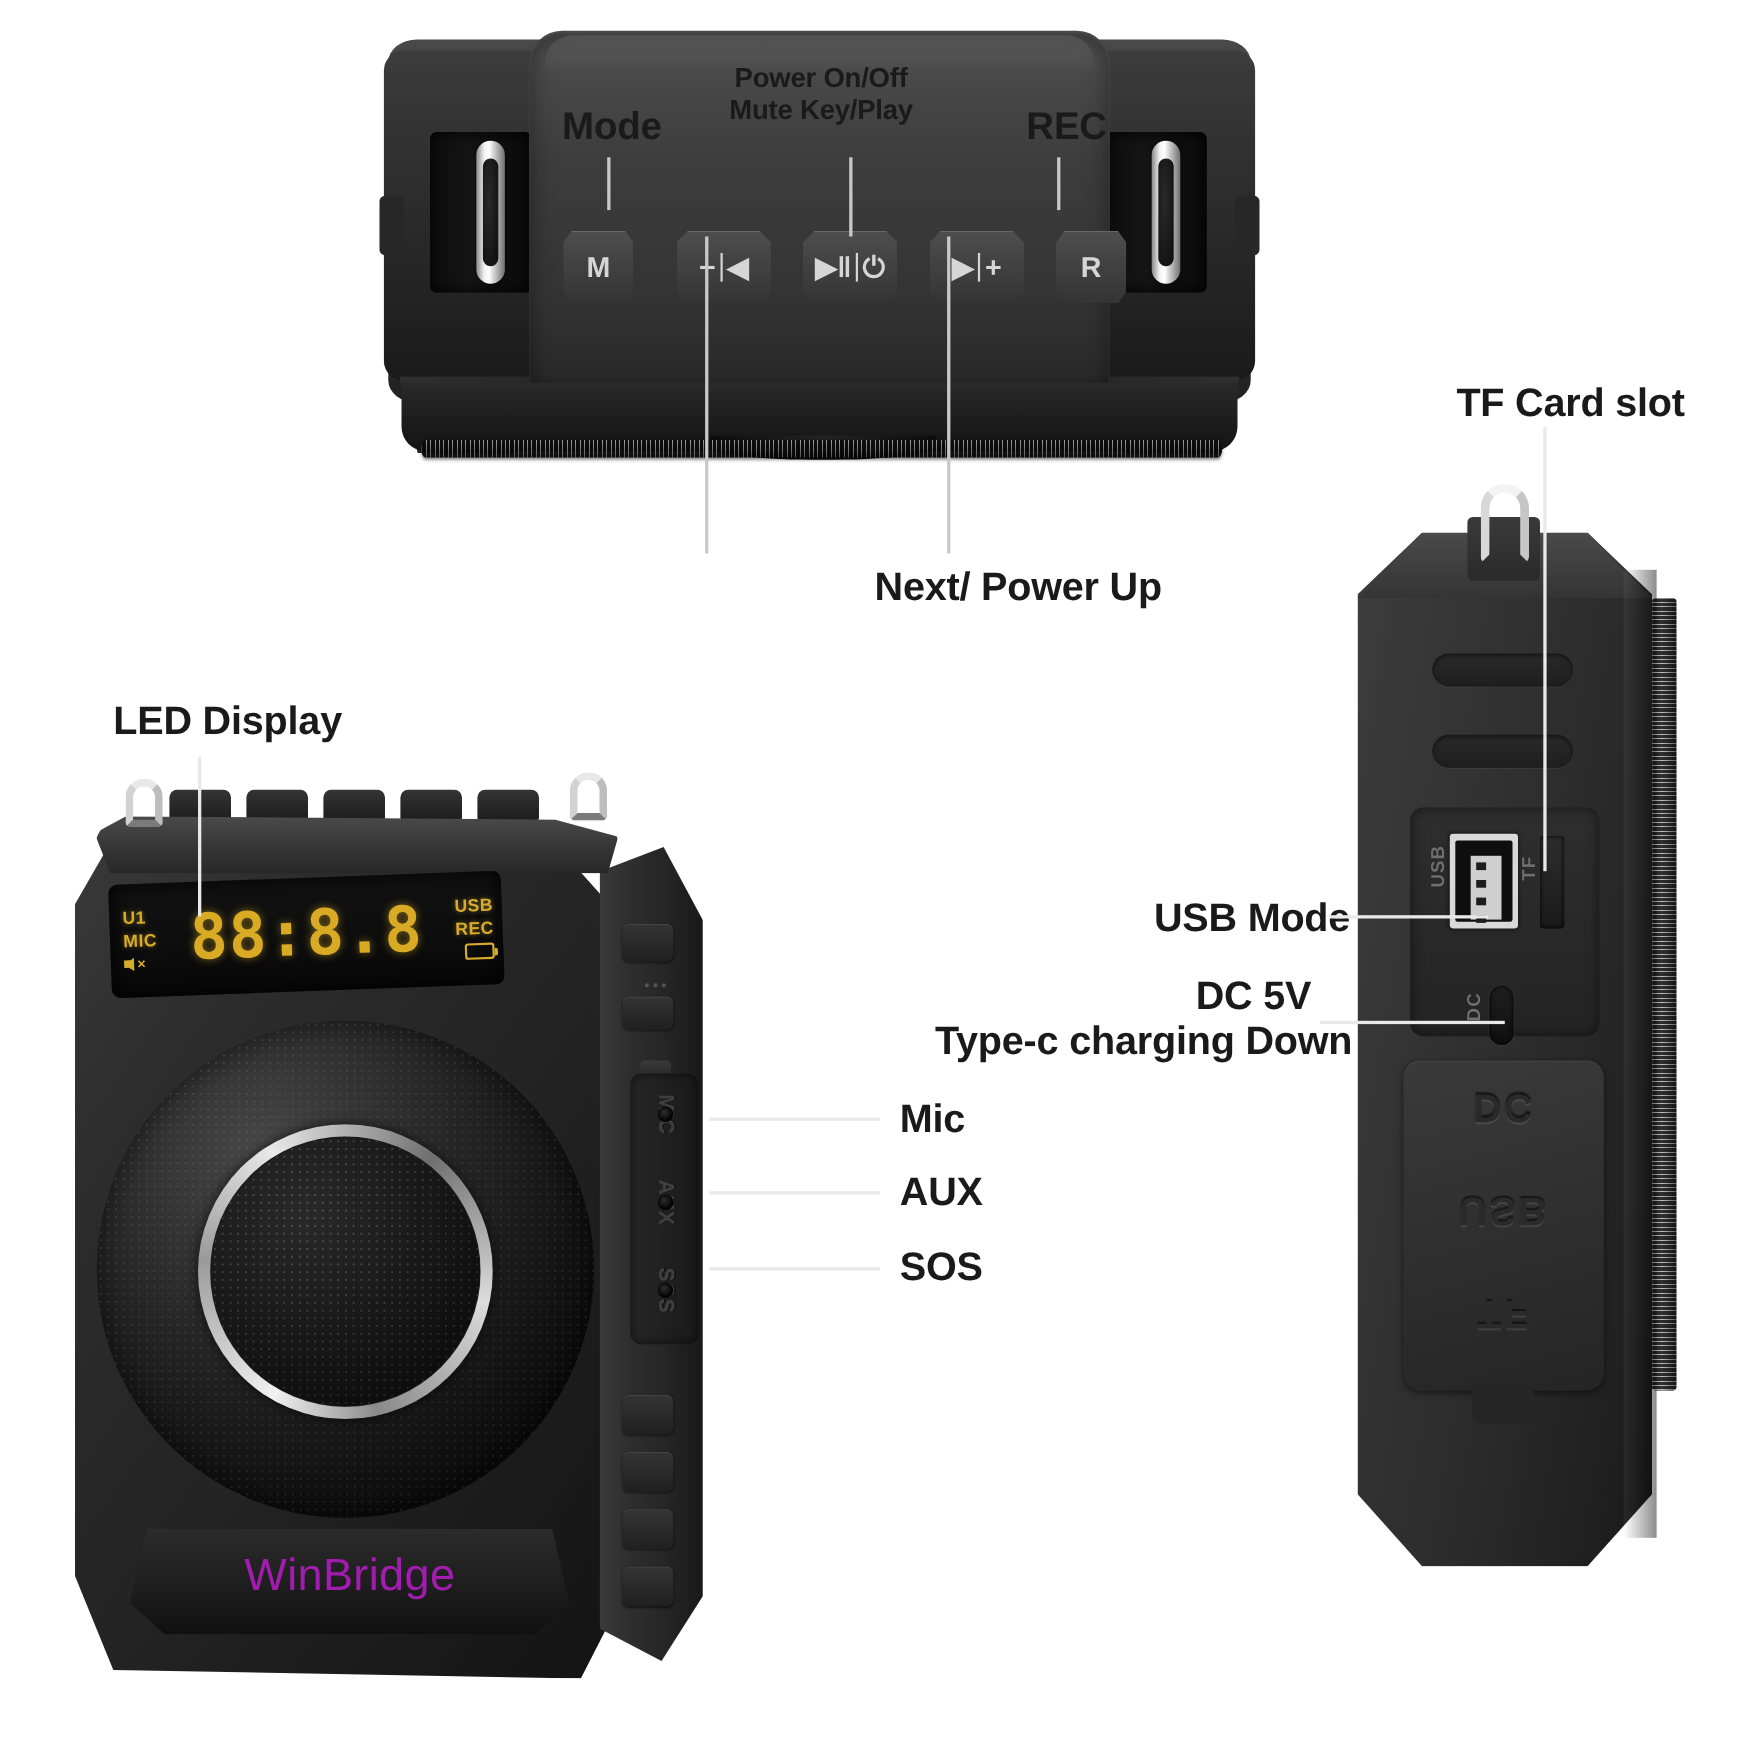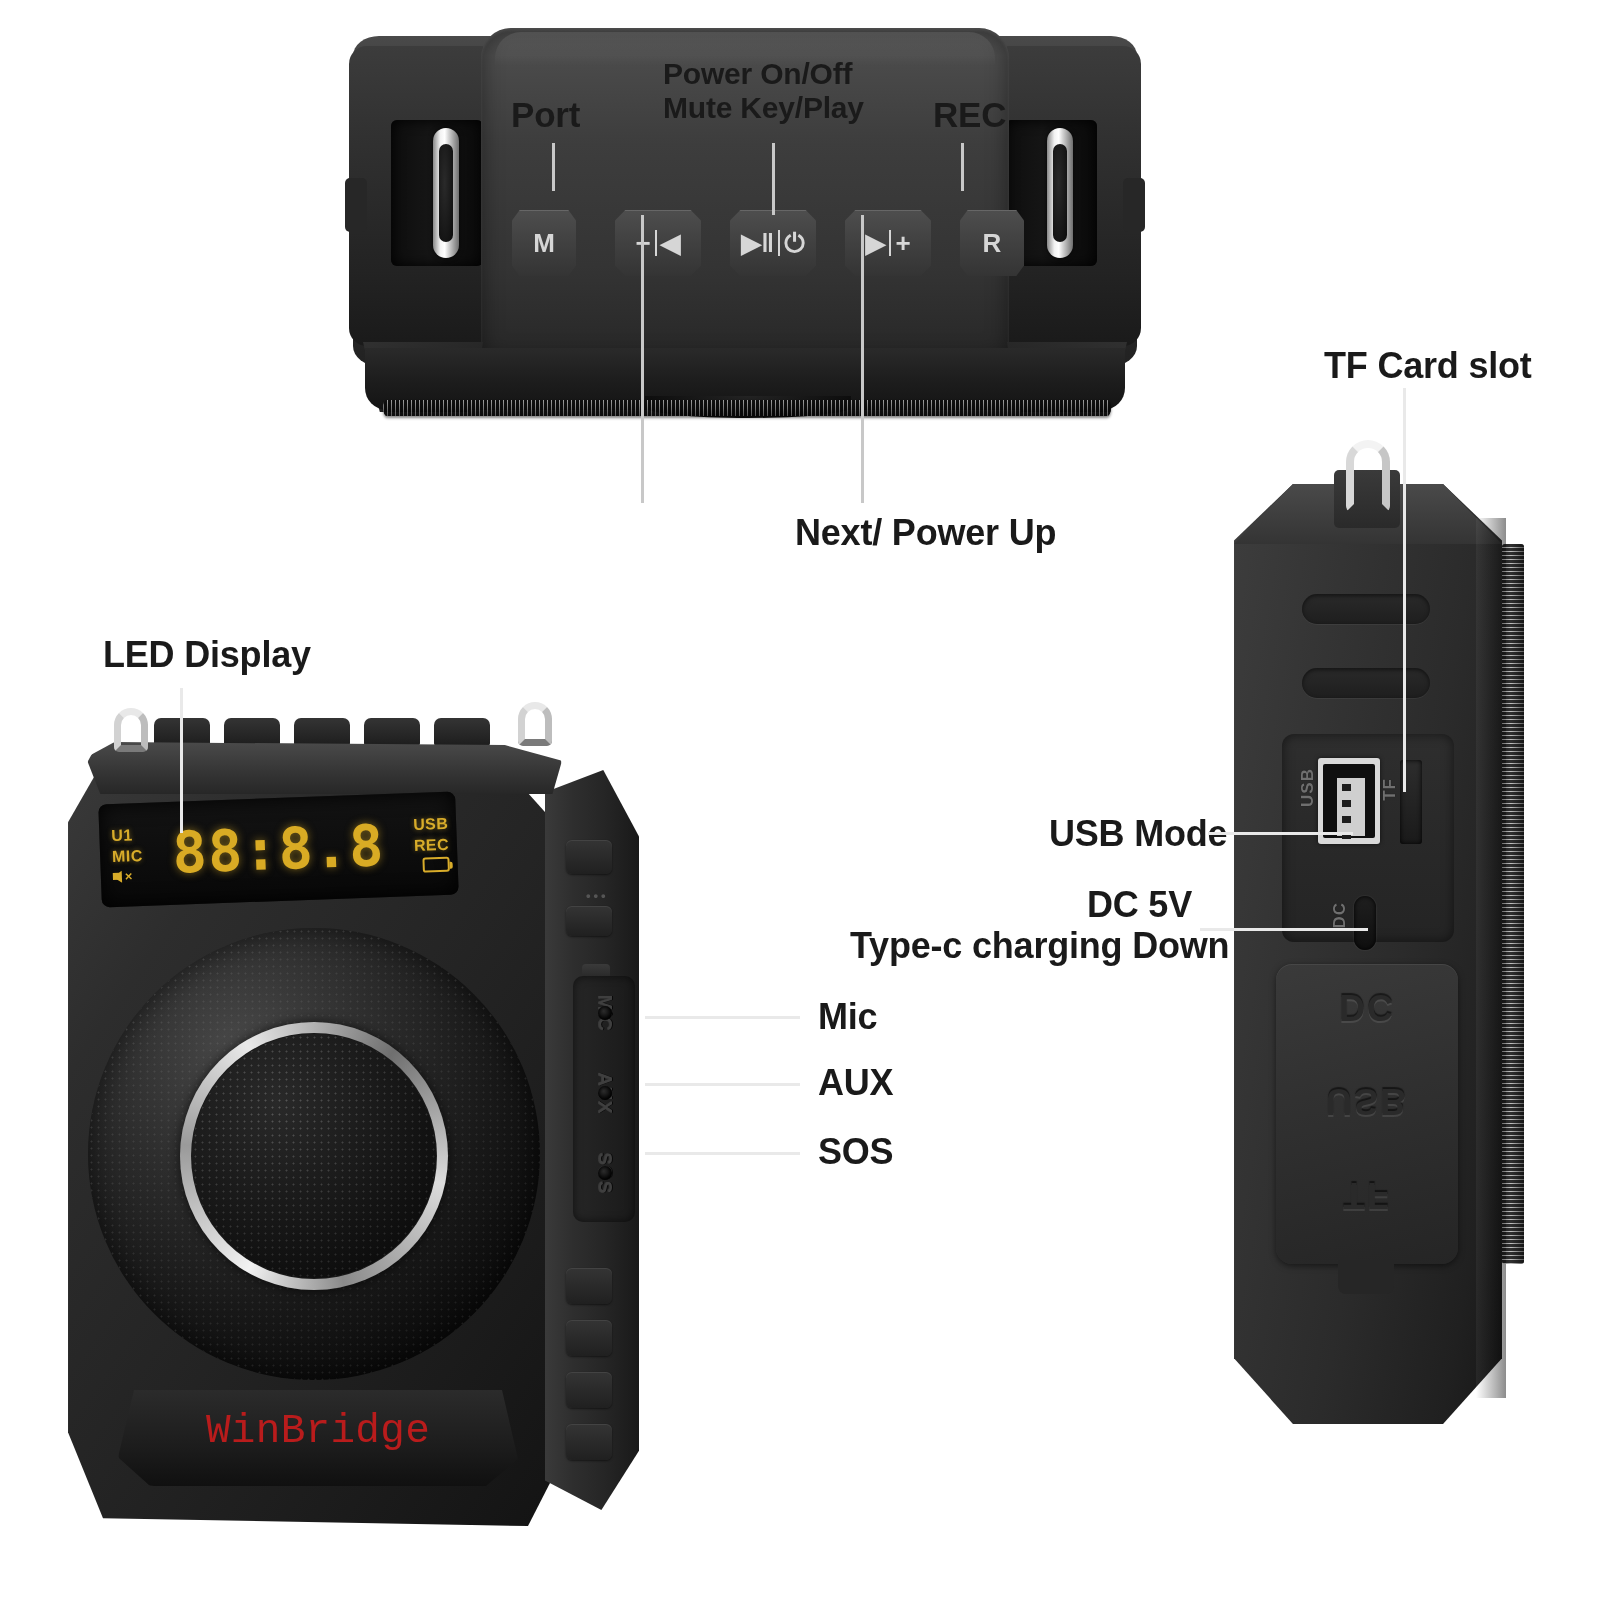--- a/index.html
+++ b/index.html
@@ -247,22 +247,22 @@
     background: radial-gradient(circle at 35% 28%, rgba(255,255,255,.07), rgba(0,0,0,.5) 80%);
   }
   .fv-brandplate{
     position:absolute; left:60px; top:690px; width:400px; height:96px;
     background: linear-gradient(180deg,#2b2b2b,#1c1c1c 60%,#101010);
     border-radius: 12px 12px 30px 36px;
     clip-path: polygon(4% 0,96% 0,100% 72%,92% 100%,8% 100%,0 70%);
   }
   .fv-brand{
     position:absolute; left:60px; top:708px; width:400px; text-align:center;
-    color:#b91c1c; font-size:41px; font-weight:400; letter-spacing:0.3px;
-    font-family:Liberation Mono, monospace;
+    color:#a21caf; font-size:41px; font-weight:400; letter-spacing:0.3px;
+    font-family:Liberation Sans, sans-serif;
   }
   
   .fv-sbtn{
     position:absolute; left:508px; border-radius:6px;
     background: linear-gradient(180deg,#343434,#202020);
     box-shadow: inset 0 1px 0 rgba(255,255,255,.08), 0 1px 2px rgba(0,0,0,.5);
   }
   .fv-dots{
     position:absolute; left:528px; top:188px; color:#555; font-size:13px; letter-spacing:3px; font-weight:900;
   }
@@ -433,24 +433,24 @@
     </div>
 
     <div class="tv-bevelL"></div>
     <div class="tv-bevelR"></div>
     <div class="tv-lowerlip"></div>
     <div class="tv-bulge"></div>
     <div class="tv-grille"></div>
     <div class="tv-grilleShade"></div>
   </div>
 
-  <div class="lbl" style="left:511px; top:95px; font-size:35px;">Port</div>
+  <div class="lbl" style="left:511px; top:95px; font-size:35px;">Mode</div>
   <div class="leader v" style="left:552px; top:143px; height:48px;"></div>
 
-  <div class="lbl" style="left:663px; top:57px; font-size:30px; text-align:left;">Power On/Off
+  <div class="lbl" style="left:663px; top:57px; font-size:25px; text-align:center;">Power On/Off
 Mute Key/Play</div>
   <div class="leader v" style="left:772px; top:143px; height:72px;"></div>
 
   <div class="lbl" style="left:933px; top:95px; font-size:35px;">REC</div>
   <div class="leader v" style="left:961px; top:143px; height:48px;"></div>
 
   <div class="leader v" style="left:641px; top:215px; height:288px;"></div>
 
   <div class="leader v" style="left:861px; top:215px; height:288px;"></div>
   <div class="lbl" style="left:795px; top:512px; font-size:36px;">Next/ Power Up</div>

